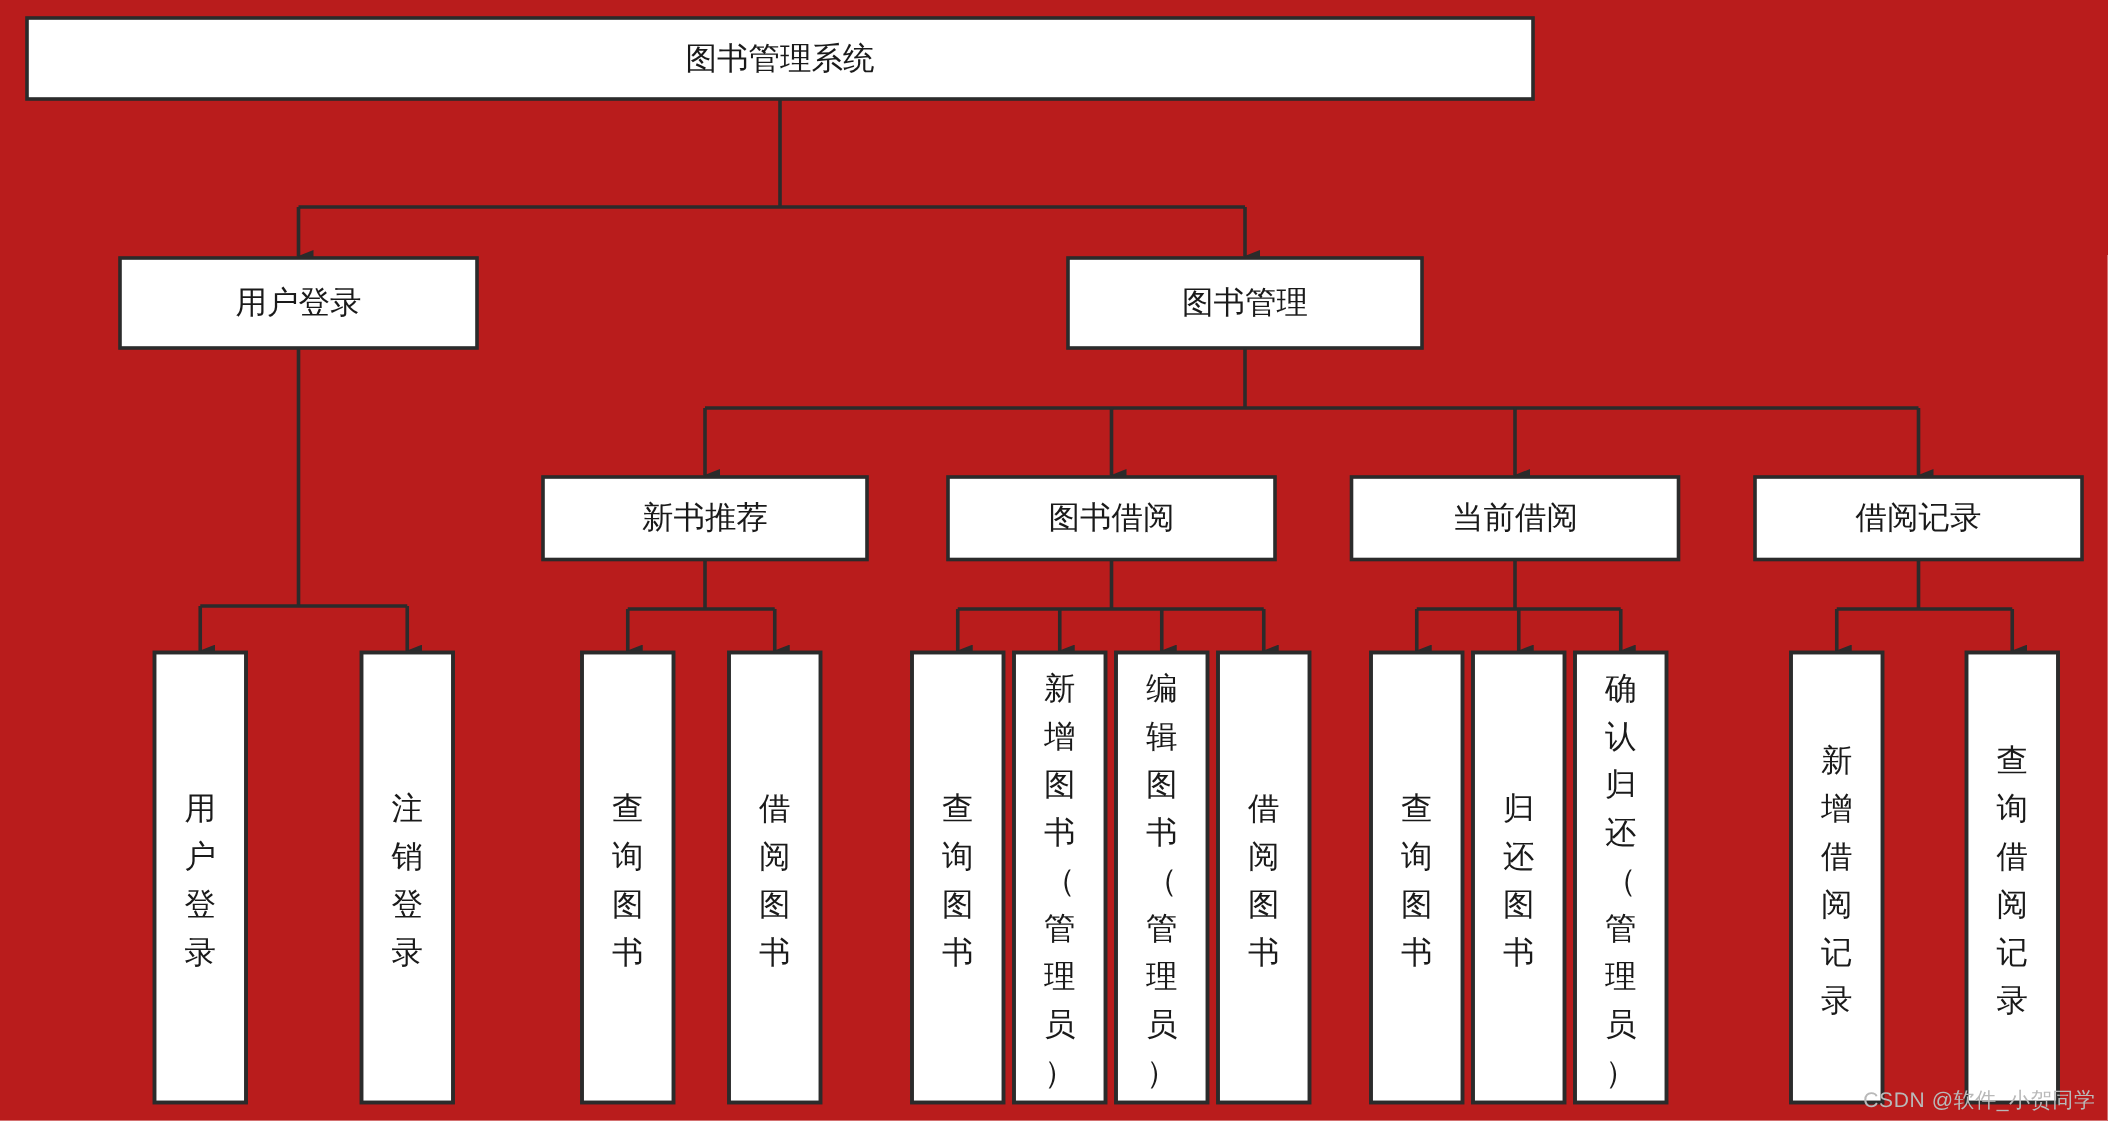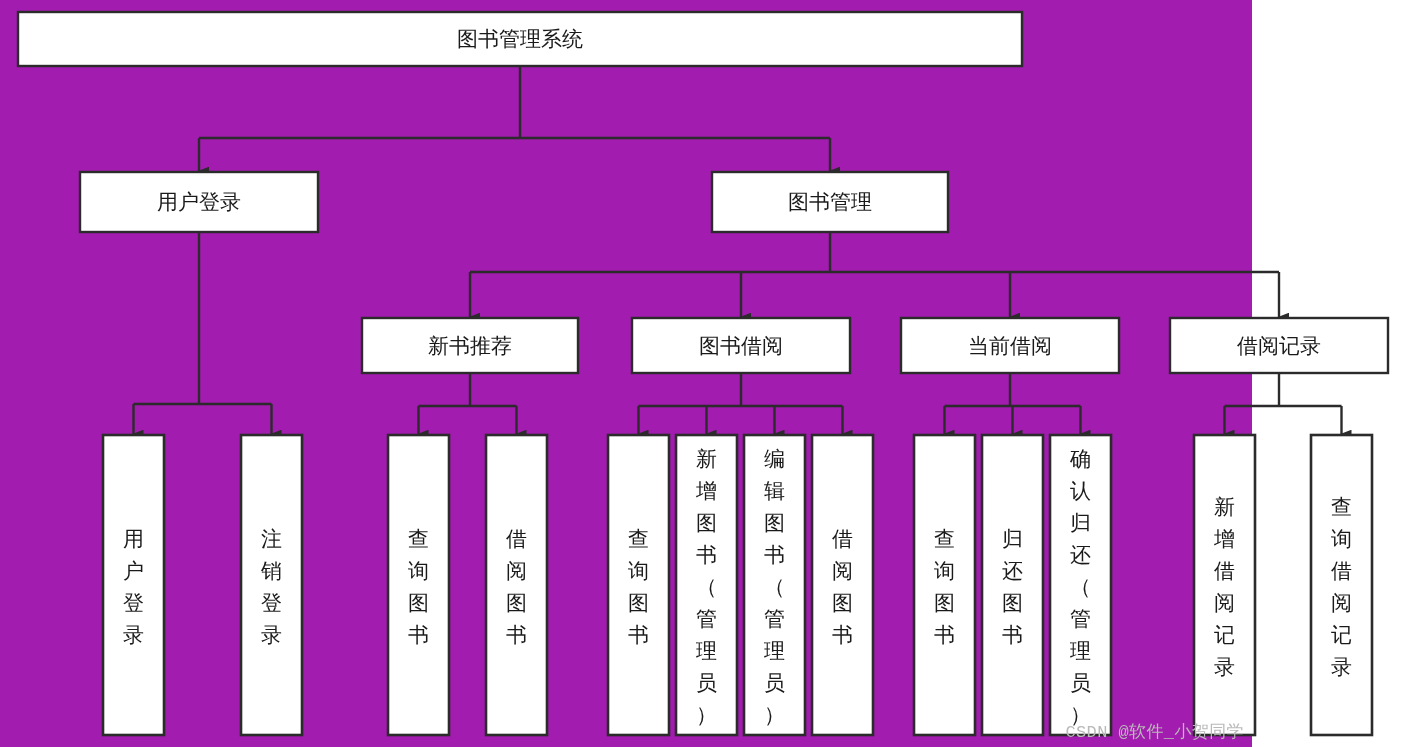--- a/index.html
+++ b/index.html
@@ -8,23 +8,23 @@
     background: #ffffff;
   }
   body {
     width: 1405px;
     height: 747px;
     font-family: "DejaVu Sans", "Liberation Sans", sans-serif;
     overflow: hidden;
   }
   #diagram-root {
     position: relative;
-    width: 1252px;
+    width: 1405px;
     height: 747px;
-    background: #a21caf;
+    background: #b91c1c;
   }
   svg#flowchart {
     position: absolute;
     left: 0;
     top: 0;
     width: 1405px;
     height: 747px;
     display: block;
   }
   .node-rect {
@@ -51,22 +51,22 @@
   .leaf-label {
     font-family: "DejaVu Sans", "Liberation Sans", sans-serif;
     fill: #1a1a1a;
     font-size: 21px;
     text-anchor: middle;
   }
   .watermark {
     position: absolute;
     right: 8px;
     bottom: 4px;
-    font-family: Liberation Mono, monospace;
-    font-size: 17px;
+    font-family: Liberation Sans, sans-serif;
+    font-size: 14px;
     color: #b9b9b9;
     white-space: nowrap;
     letter-spacing: 0.4px;
     pointer-events: none;
   }
 </style>
 </head>
 <body>
 
 <div id="diagram-root">

